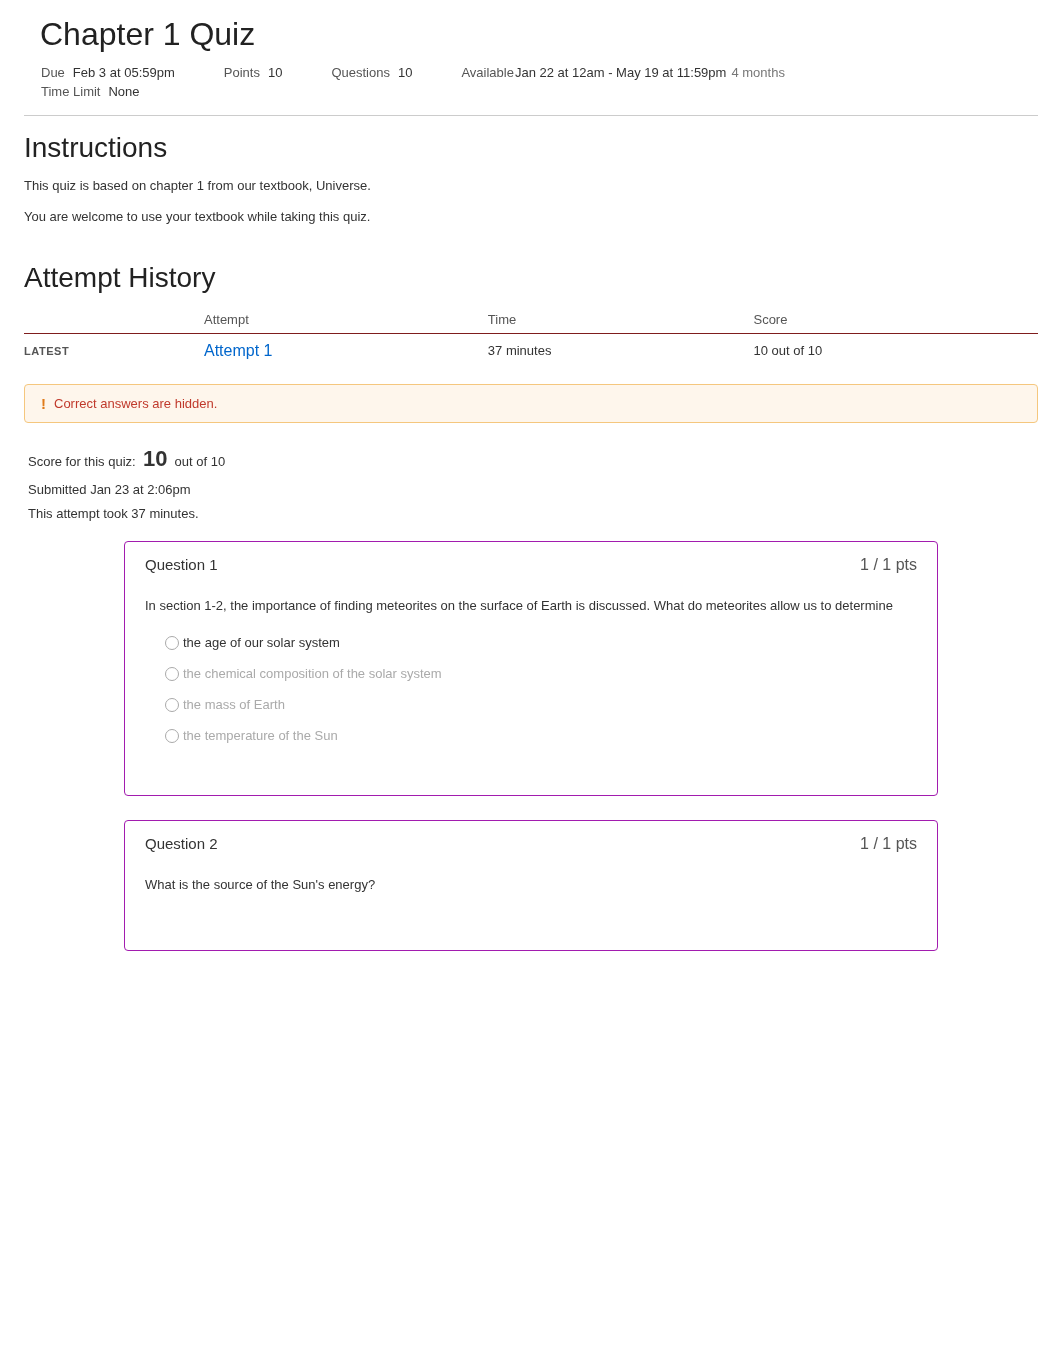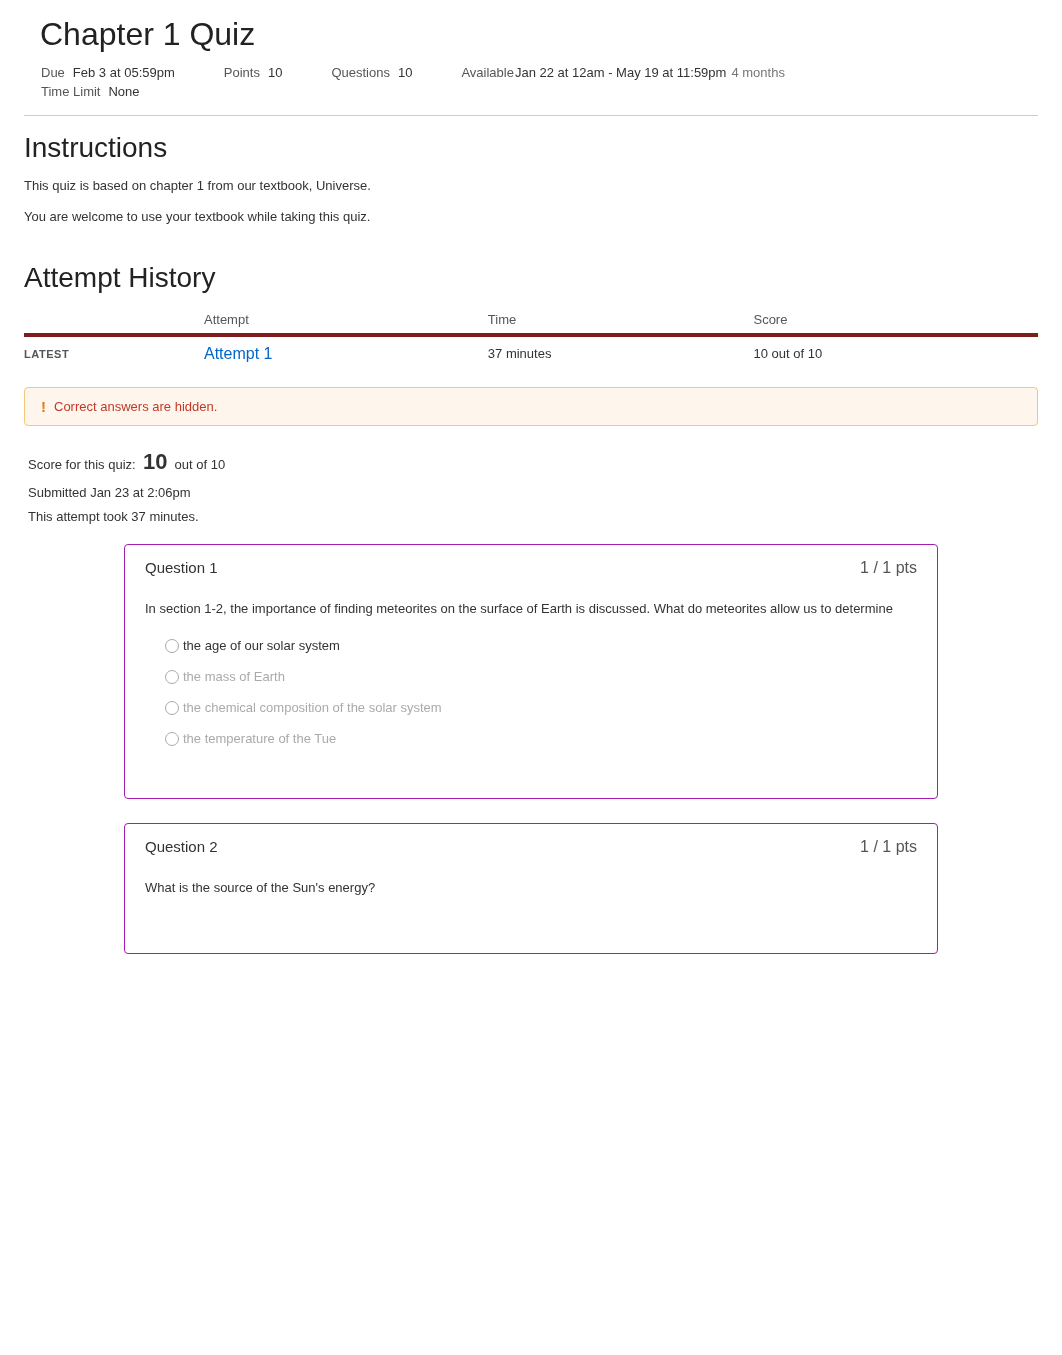--- a/index.html
+++ b/index.html
@@ -64,21 +64,21 @@
       font-weight: 300;
       margin-bottom: 12px;
       color: #222;
     }
     .attempt-table {
       width: 100%;
       border-collapse: collapse;
       margin-bottom: 12px;
     }
     .attempt-table thead tr {
-      border-bottom: 4px solid #7f1d1d;
+      border-bottom: 1px solid #7f1d1d;
     }
     .attempt-table th {
       text-align: left;
       font-weight: normal;
       font-size: 13px;
       color: #555;
       padding: 6px 8px 6px 0;
     }
     .attempt-table td {
       font-size: 13px;
@@ -274,29 +274,29 @@
     <span class="question-pts">1 / 1 pts</span>
   </div>
   <div class="question-body">
     <p class="question-text">In section 1-2, the importance of finding meteorites on the surface of Earth is discussed. What do meteorites allow us to determine</p>
     <div class="answer-option">
       <div class="answer-radio"></div>
       <span class="answer-text-correct">the age of our solar system</span>
     </div>
     <div class="answer-option">
       <div class="answer-radio"></div>
+      <span class="answer-text-muted">the chemical composition of the solar system</span>
+    </div>
+    <div class="answer-option">
+      <div class="answer-radio"></div>
       <span class="answer-text-muted">the mass of Earth</span>
     </div>
     <div class="answer-option">
       <div class="answer-radio"></div>
-      <span class="answer-text-muted">the chemical composition of the solar system</span>
-    </div>
-    <div class="answer-option">
-      <div class="answer-radio"></div>
-      <span class="answer-text-muted">the temperature of the Tue</span>
+      <span class="answer-text-muted">the temperature of the Sun</span>
     </div>
   </div>
   <div class="question-footer"></div>
 </div>
 
 <div class="question-card">
   <div class="question-header">
     <span class="question-label">Question 2</span>
     <span class="question-pts">1 / 1 pts</span>
   </div>

